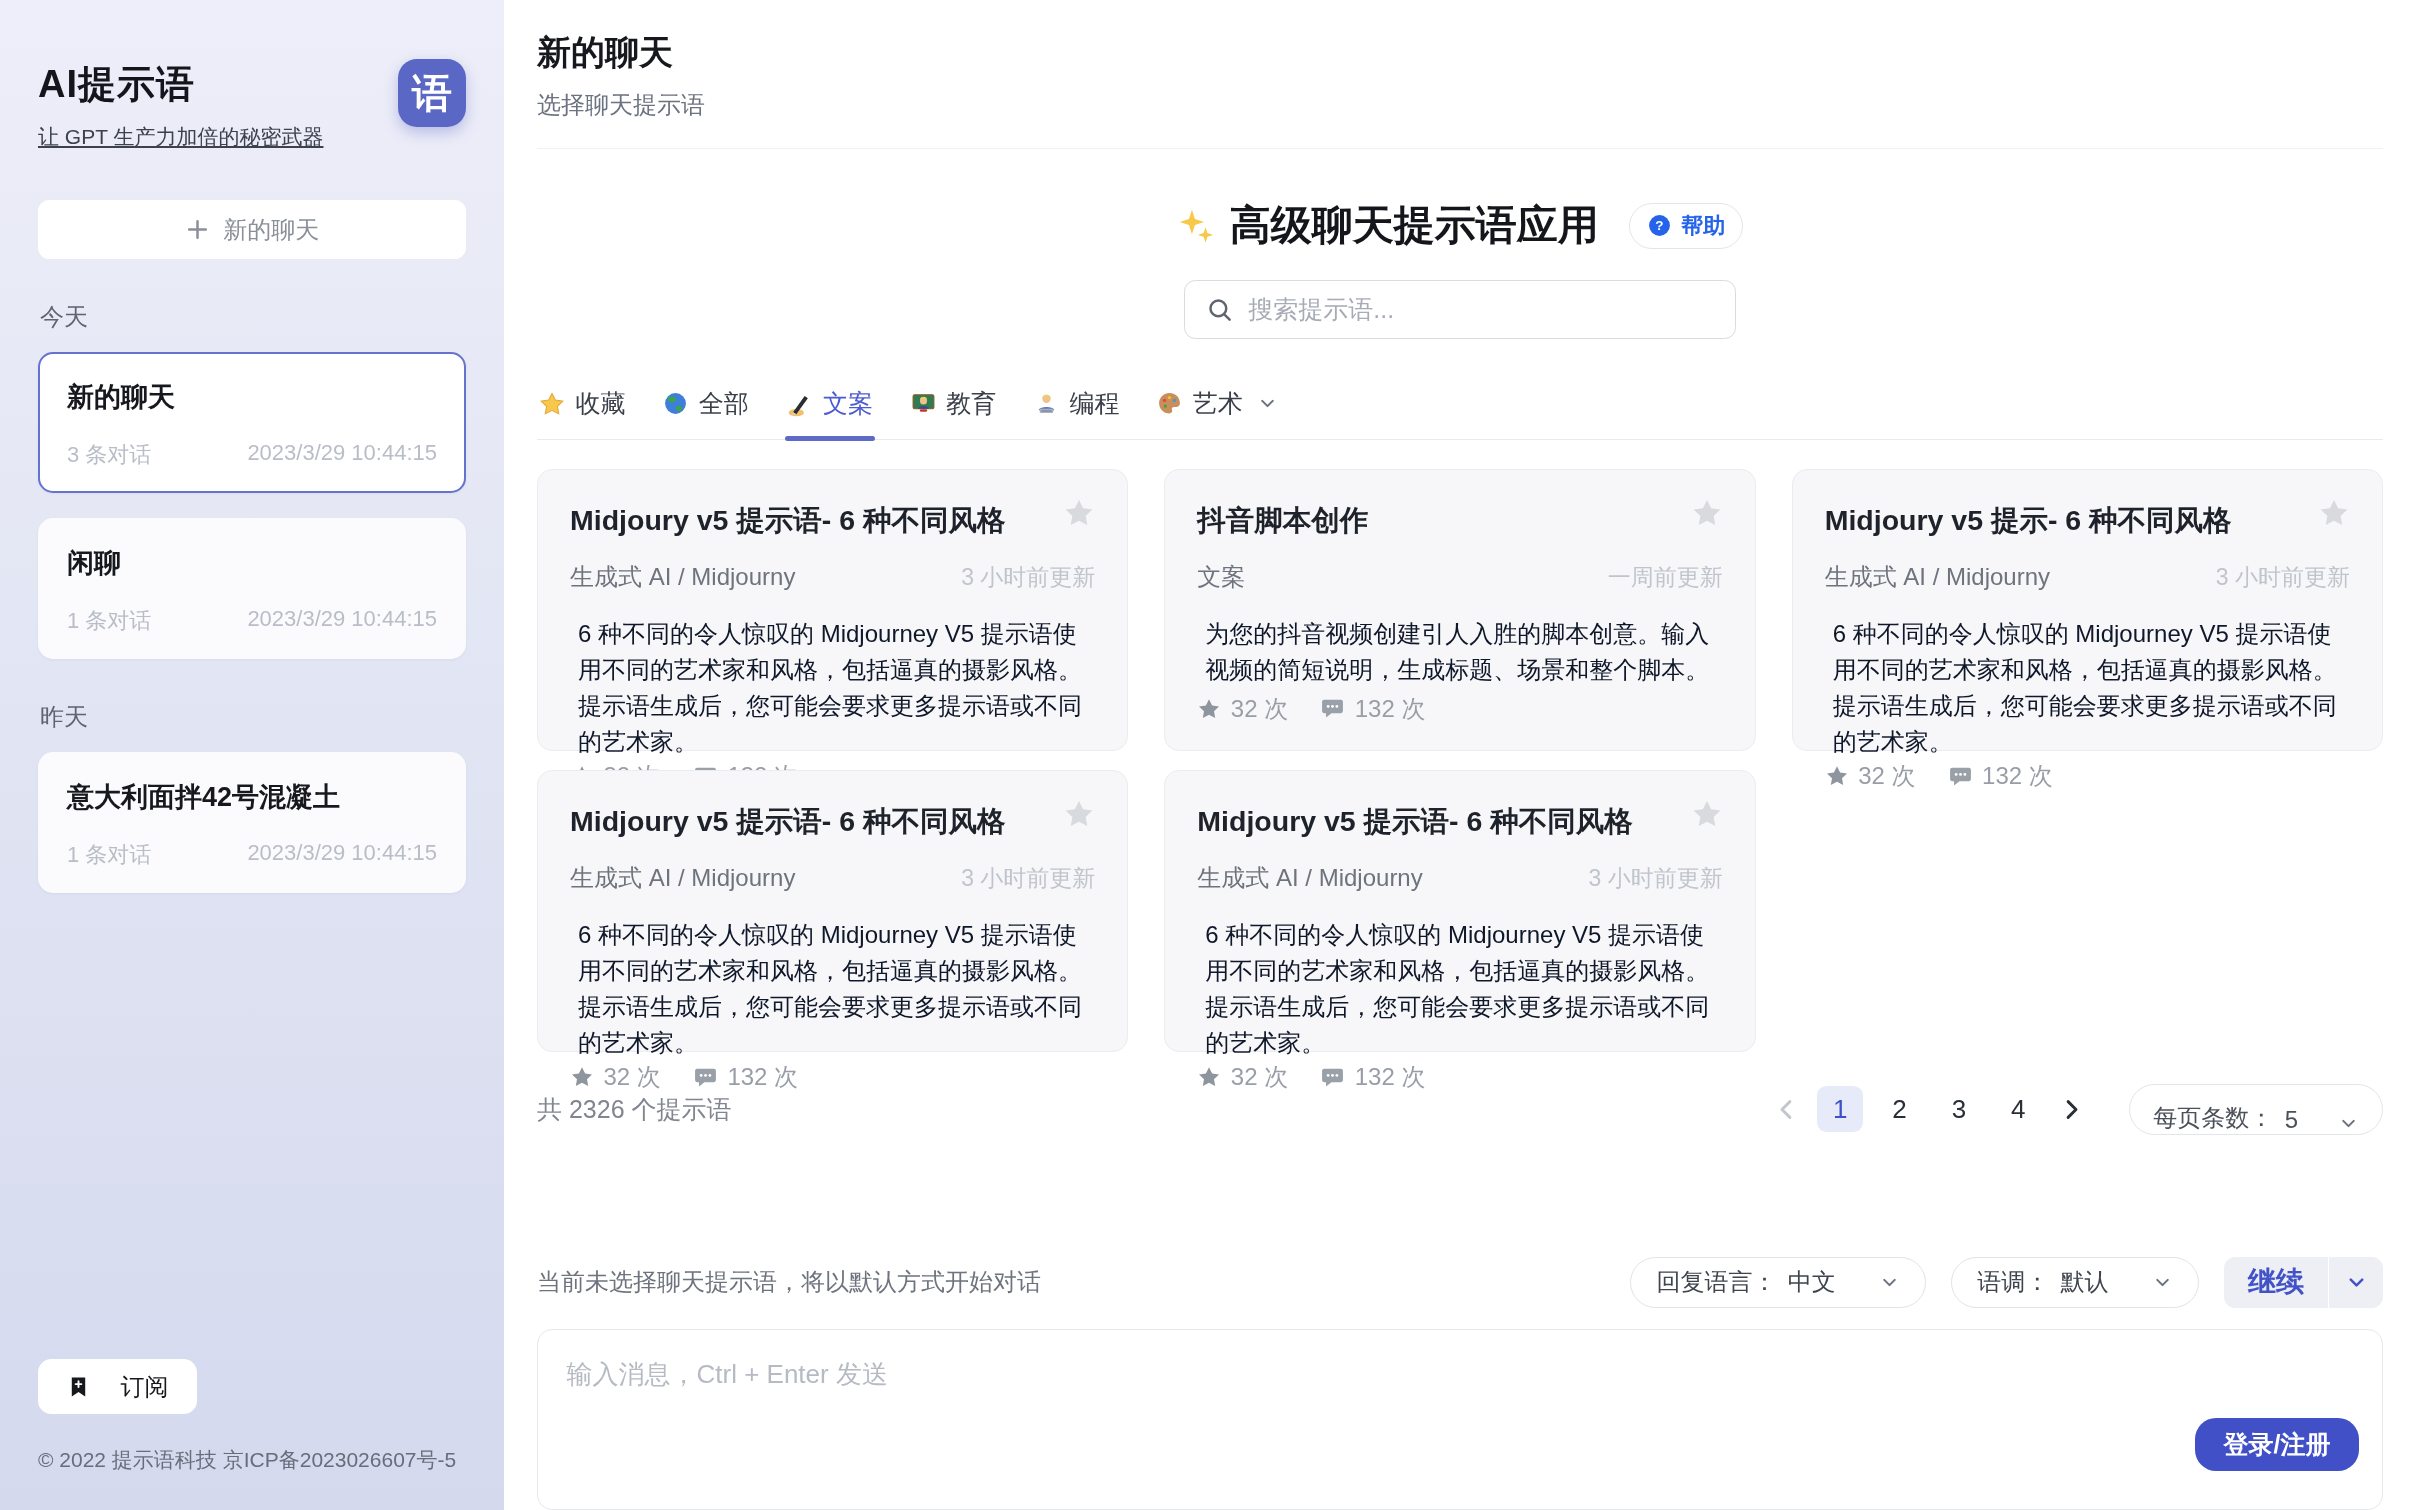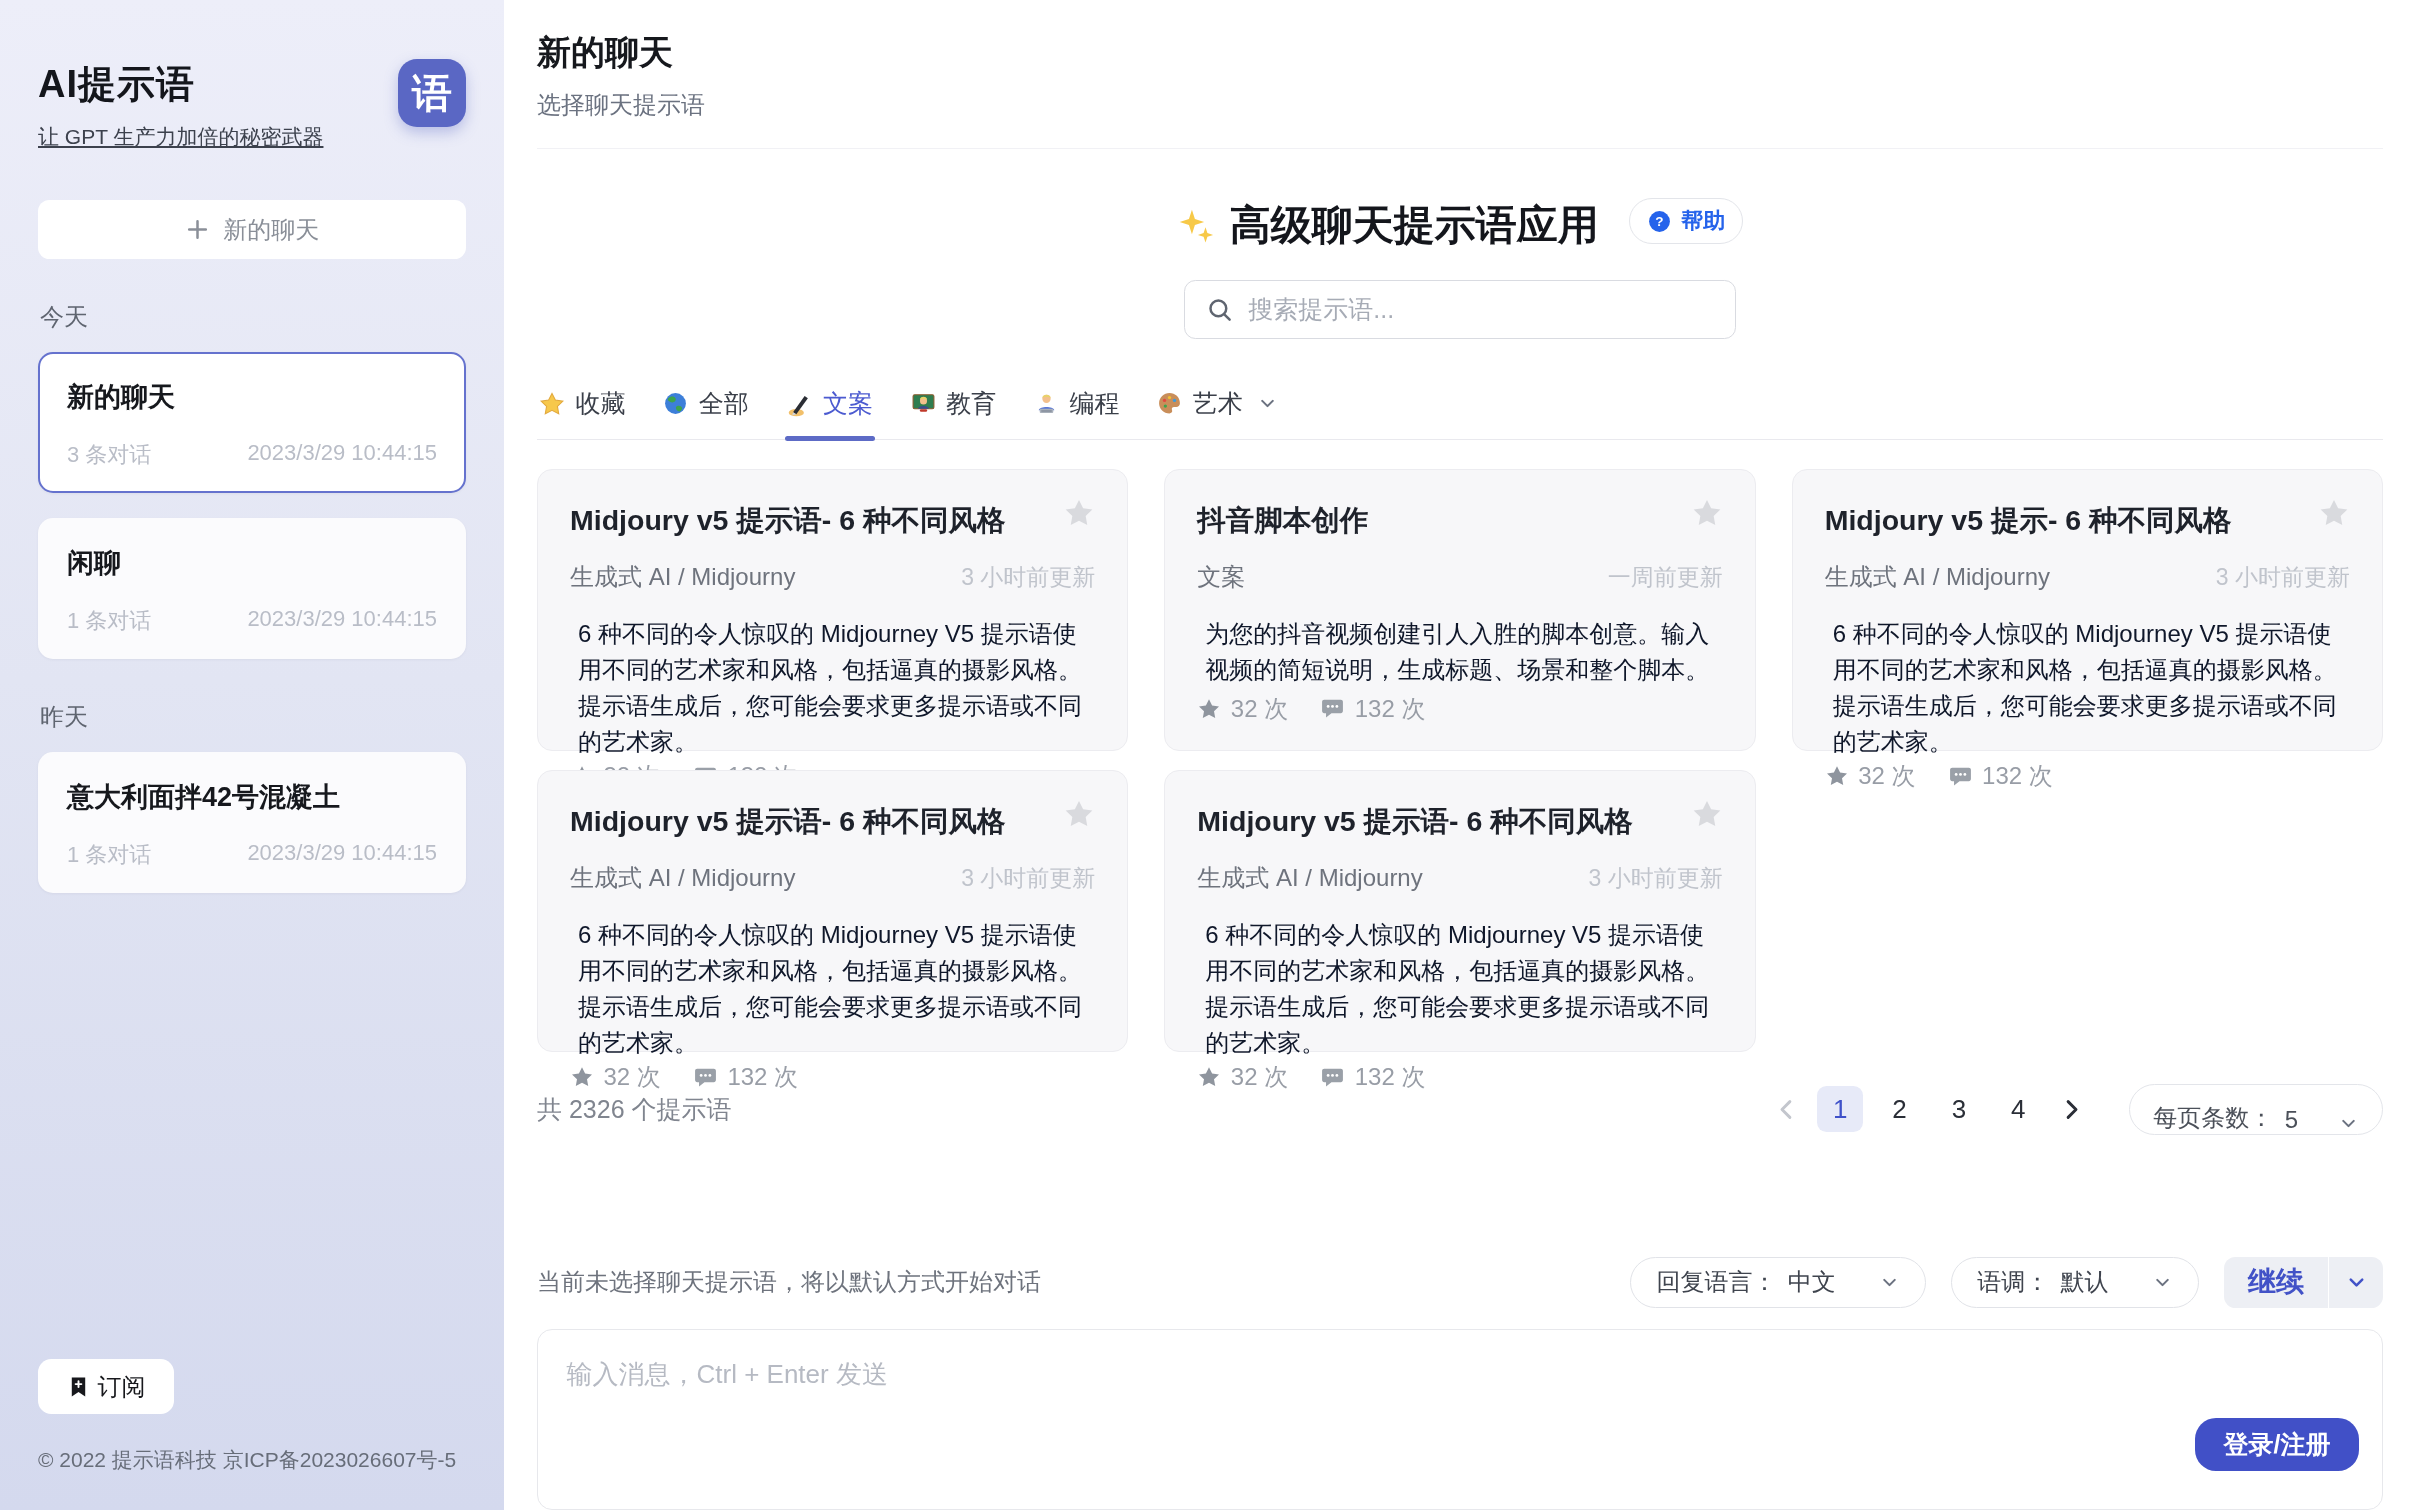--- a/index.html
+++ b/index.html
@@ -34,33 +34,33 @@
   .chat-item {
     background:#fbfbfd; border-radius:15px; padding:25px 27px 21px; margin-bottom:25px;
     border:2.9px solid transparent; box-shadow:0 1px 2.9px rgba(30,35,60,.05); cursor:pointer;
   }
   .chat-item.active { border-color:#6572ce; background:#ffffff; }
   .chat-title { font-size:27px; font-weight:bold; color:#16181d; }
   .chat-meta { display:flex; justify-content:space-between; font-size:22px; color:#b9bdc7; margin-top:25px; }
   .sb-footer { margin-top:auto; }
   .subscribe {
     height:55px; padding:0 28.5px; background:#fff; border:none; border-radius:13.3px;
-    display:inline-flex; align-items:center; gap:8px; font-size:24px; color:#17181c;
+    display:inline-flex; align-items:center; gap:31px; font-size:24px; color:#17181c;
     cursor:pointer; font-family:inherit;
   }
   .copyright { font-size:21px; color:#676d79; margin:32px 0 0; }
 
   
   main { flex:1; display:flex; flex-direction:column; padding:0 33px; position:relative; }
   .main-header { padding:30px 0 27px; border-bottom:1px solid #f1f1f5; }
   .page-title { font-size:34px; font-weight:bold; margin:0; color:#16181d; }
   .page-subtitle { font-size:24px; color:#6b7280; margin:13.3px 0 0; }
 
   .hero { display:flex; flex-direction:column; align-items:center; margin-top:49px; }
-  .hero-row { display:flex; gap:15px; }
+  .hero-row { display:flex; align-items:center; gap:15px; }
   .hero-title { font-size:41px; font-weight:bold; margin:0; color:#14161c; }
   .help-badge {
     display:inline-flex; align-items:center; gap:9.5px; height:46px; padding:0 17px;
     border-radius:23px; border:1.4px solid #e3e5ea; background:#fff;
     font-size:22px; color:#2563eb; margin-left:15px; cursor:pointer; font-family:inherit; font-weight:bold;
   }
   .search-box {
     margin-top:27px; width:552px; height:59px; border:1.4px solid #d9dbe1; border-radius:11.4px;
     display:flex; align-items:center; padding:0 21px; gap:13.3px; background:#fff;
   }

